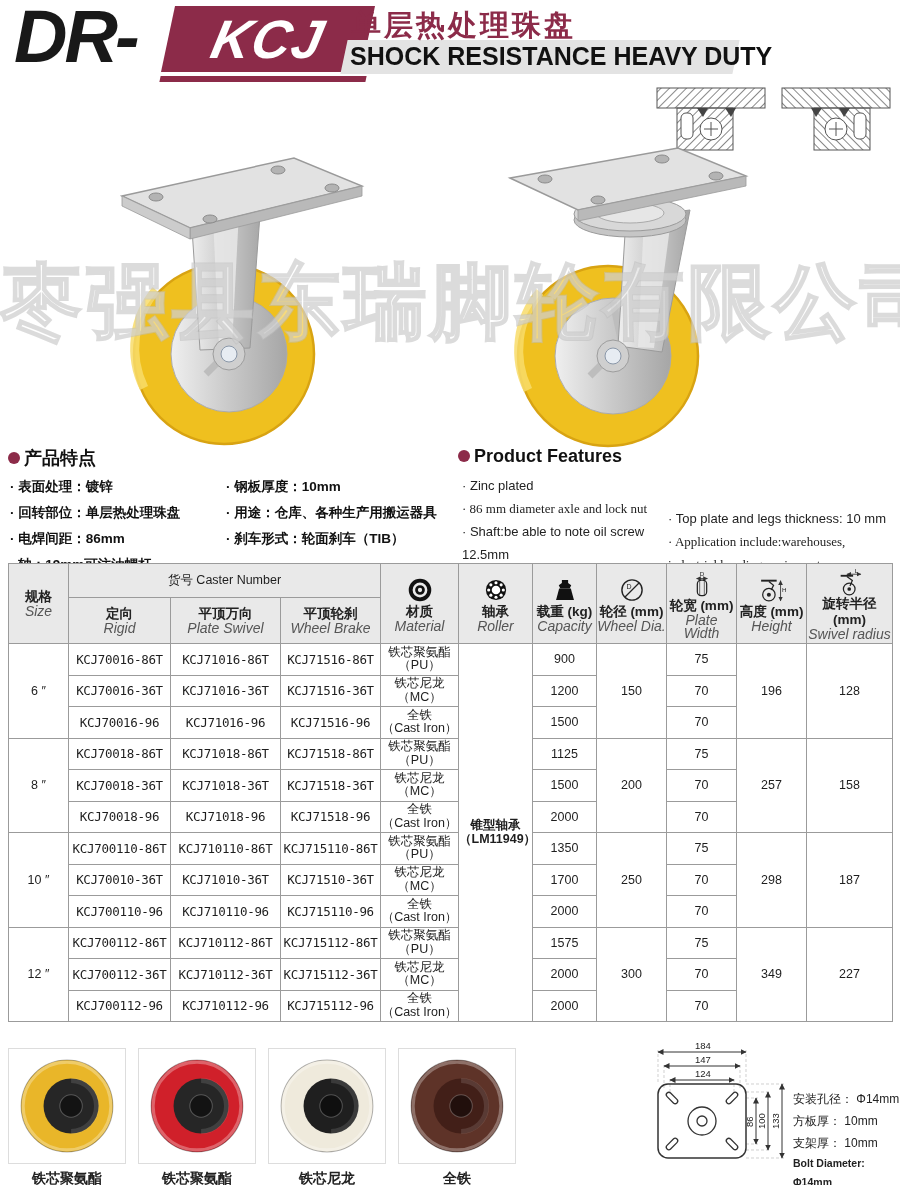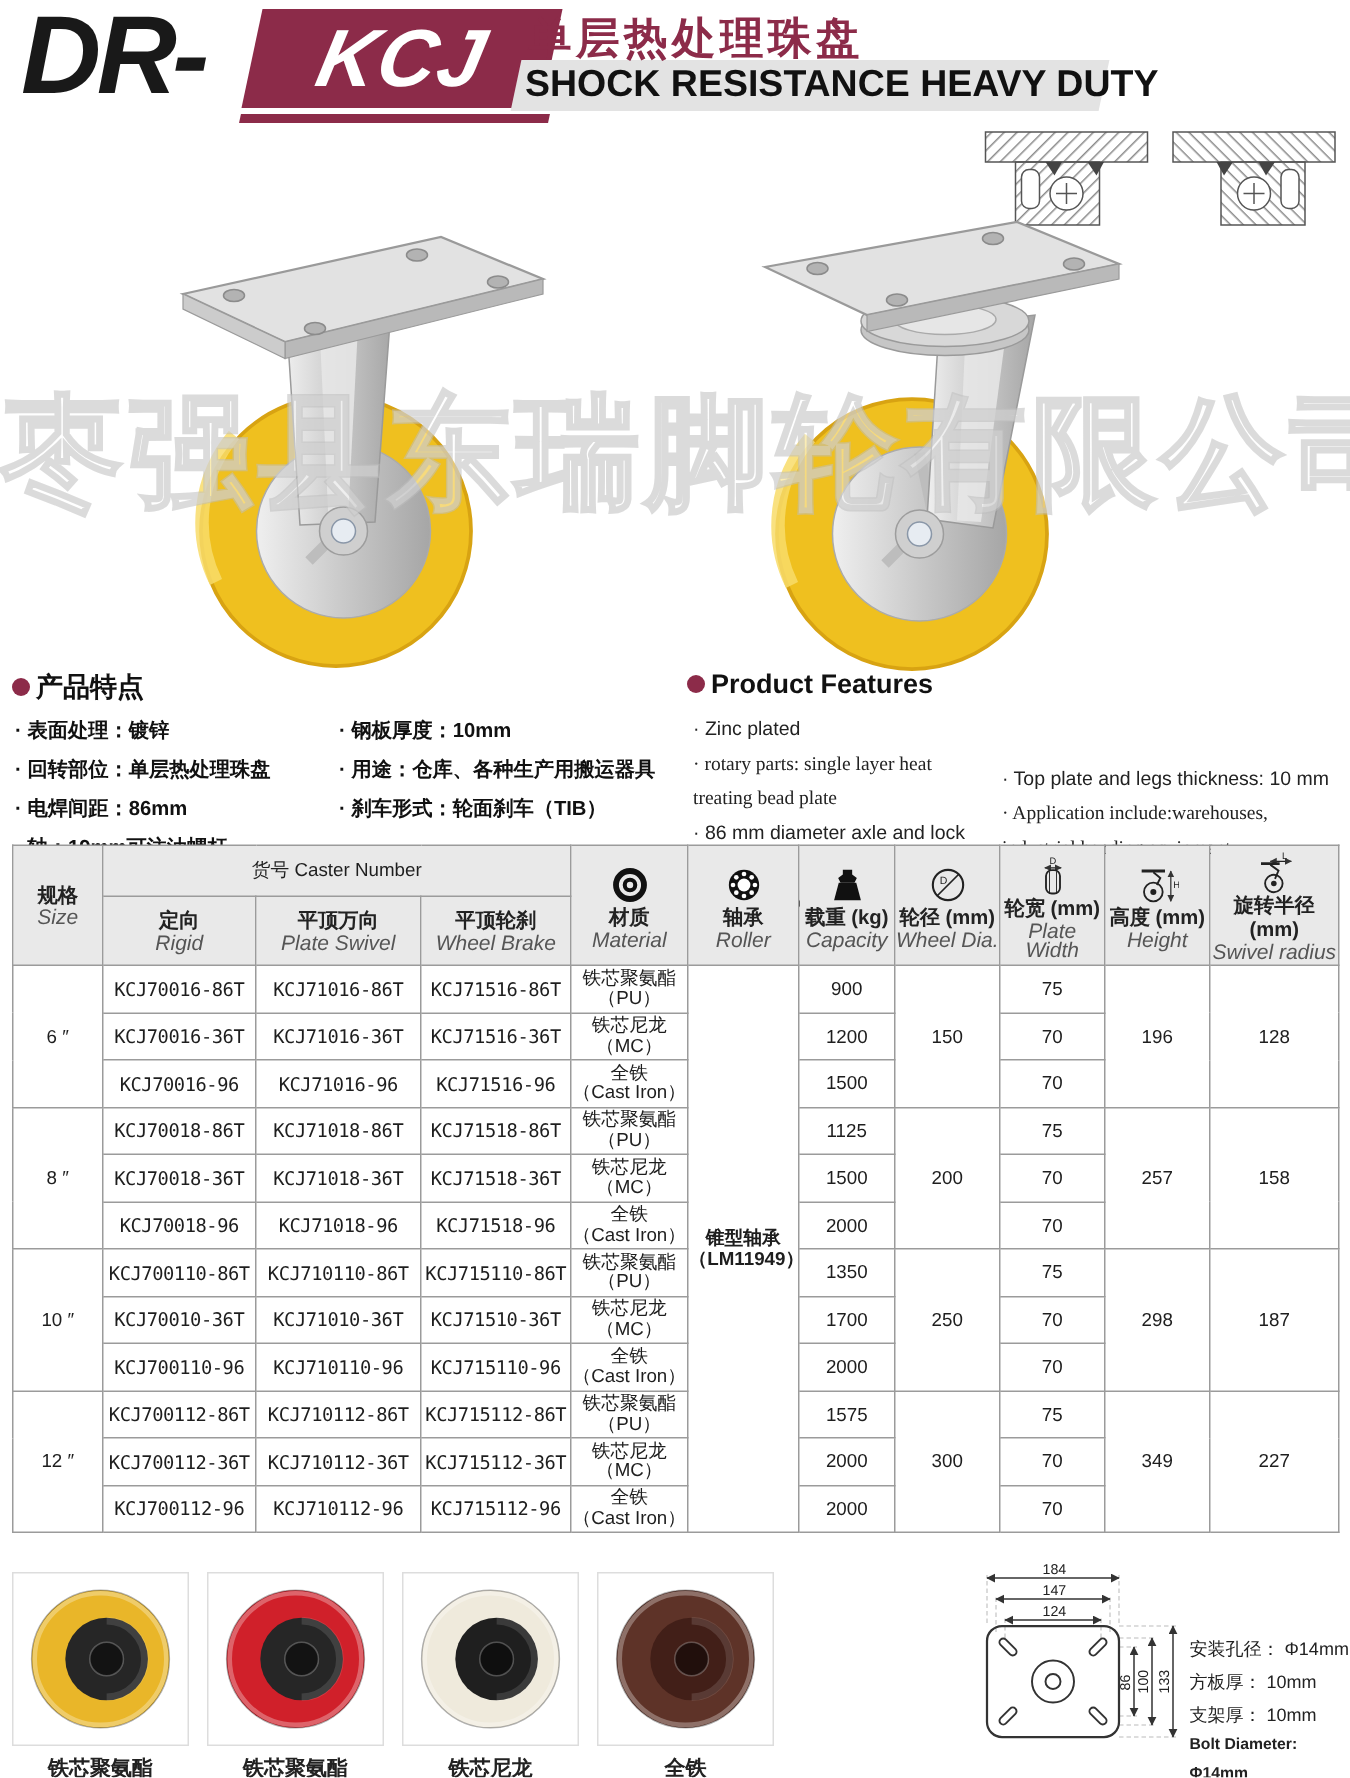--- a/index.html
+++ b/index.html
@@ -172,21 +172,20 @@
       <div class="feat-line">钢板厚度：10mm</div>
       <div class="feat-line">用途：仓库、各种生产用搬运器具</div>
       <div class="feat-line">刹车形式：轮面刹车（TIB）</div>
     </div>
 
   <div class="feat-title" style="left:458px;top:446px;">
     <span class="dot"></span><span>Product Features</span>
   </div>
   <div class="feat-en-col" style="left:462px;top:474px;width:202px;">
       <div class="feat-line">Zinc plated</div>
-      <div class="feat-line">rotary parts: single layer heat treating bead plate</div>
       <div class="feat-line">86 mm diameter axle and lock nut</div>
       <div class="feat-line">Shaft:be able to note oil screw 12.5mm</div>
     </div>
   <div class="feat-en-col" style="left:668px;top:474px;width:228px;margin-top:33px;">
       <div class="feat-line">Top plate and legs thickness: 10 mm</div>
       <div class="feat-line">Application include:warehouses, industrial handing equipment</div>
       <div class="feat-line">Brake:TLB</div>
     </div>
 
   <table class="spec-table">

